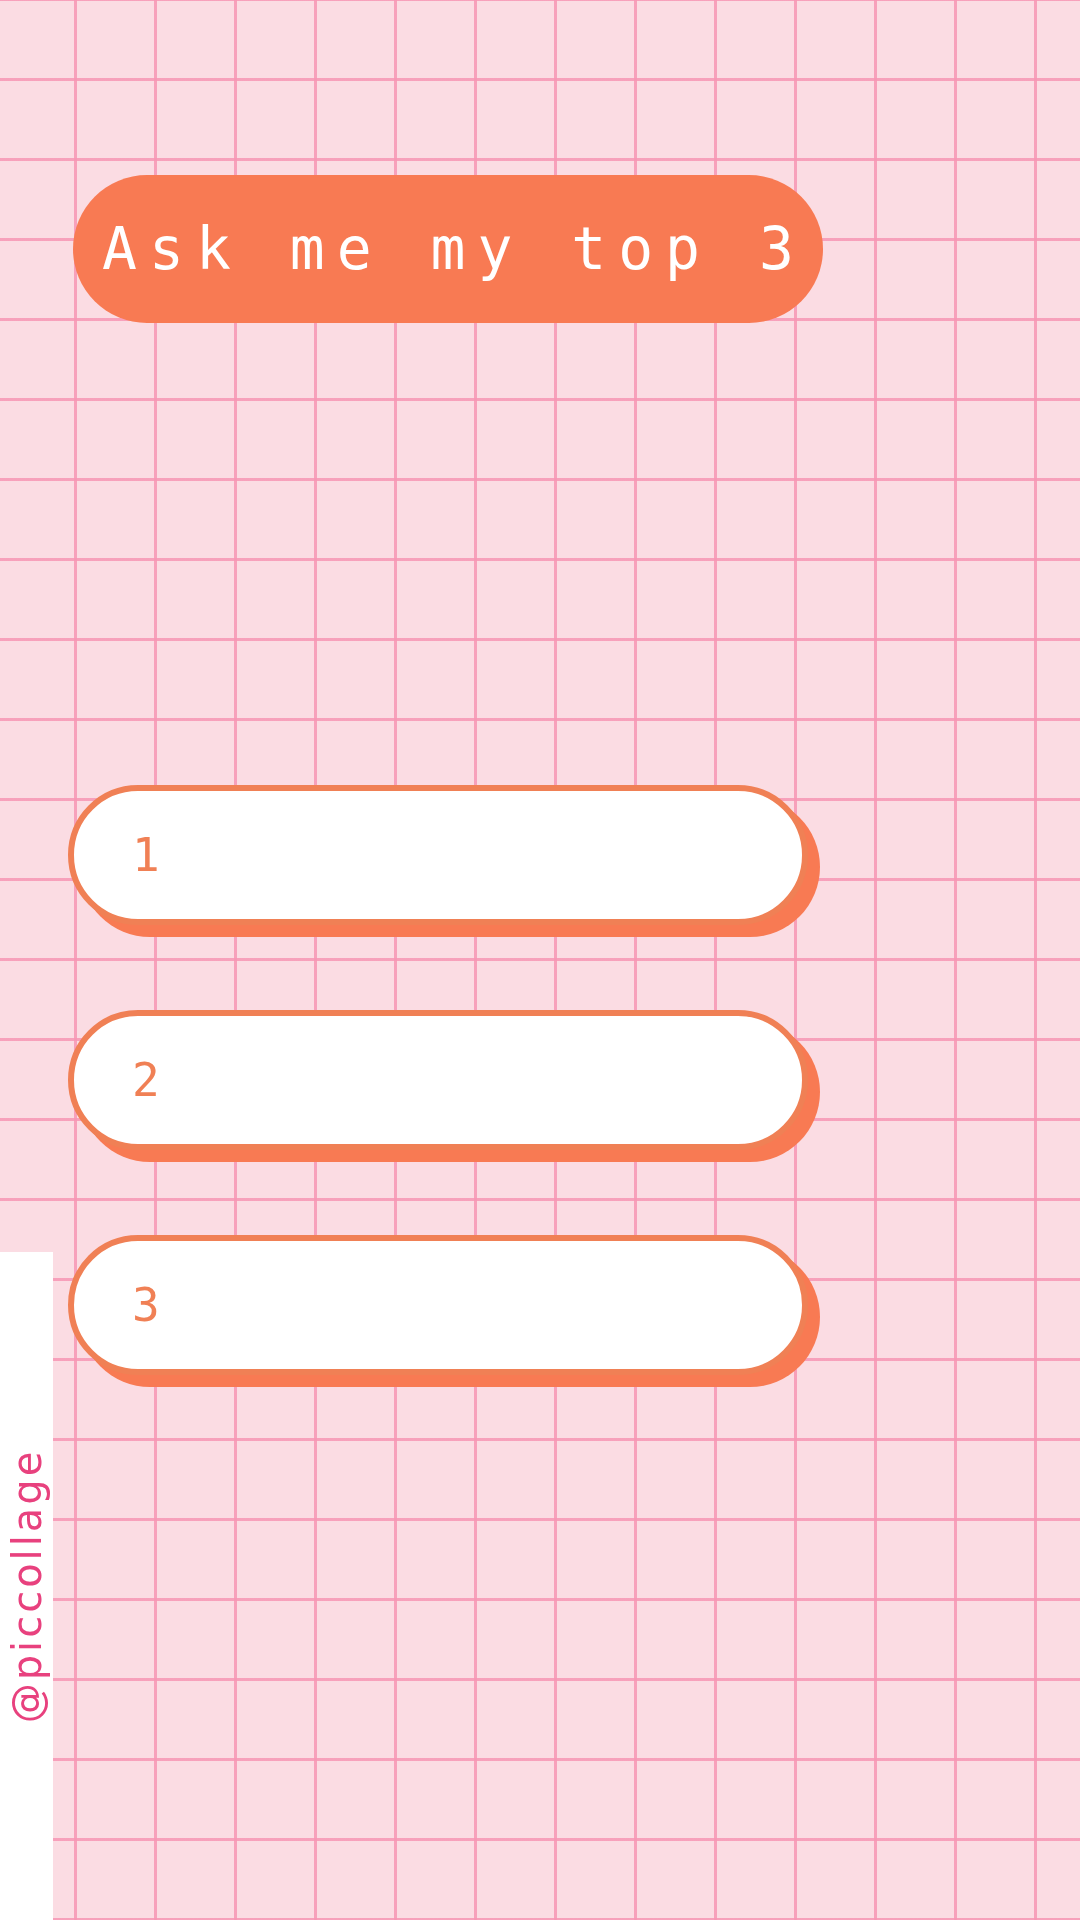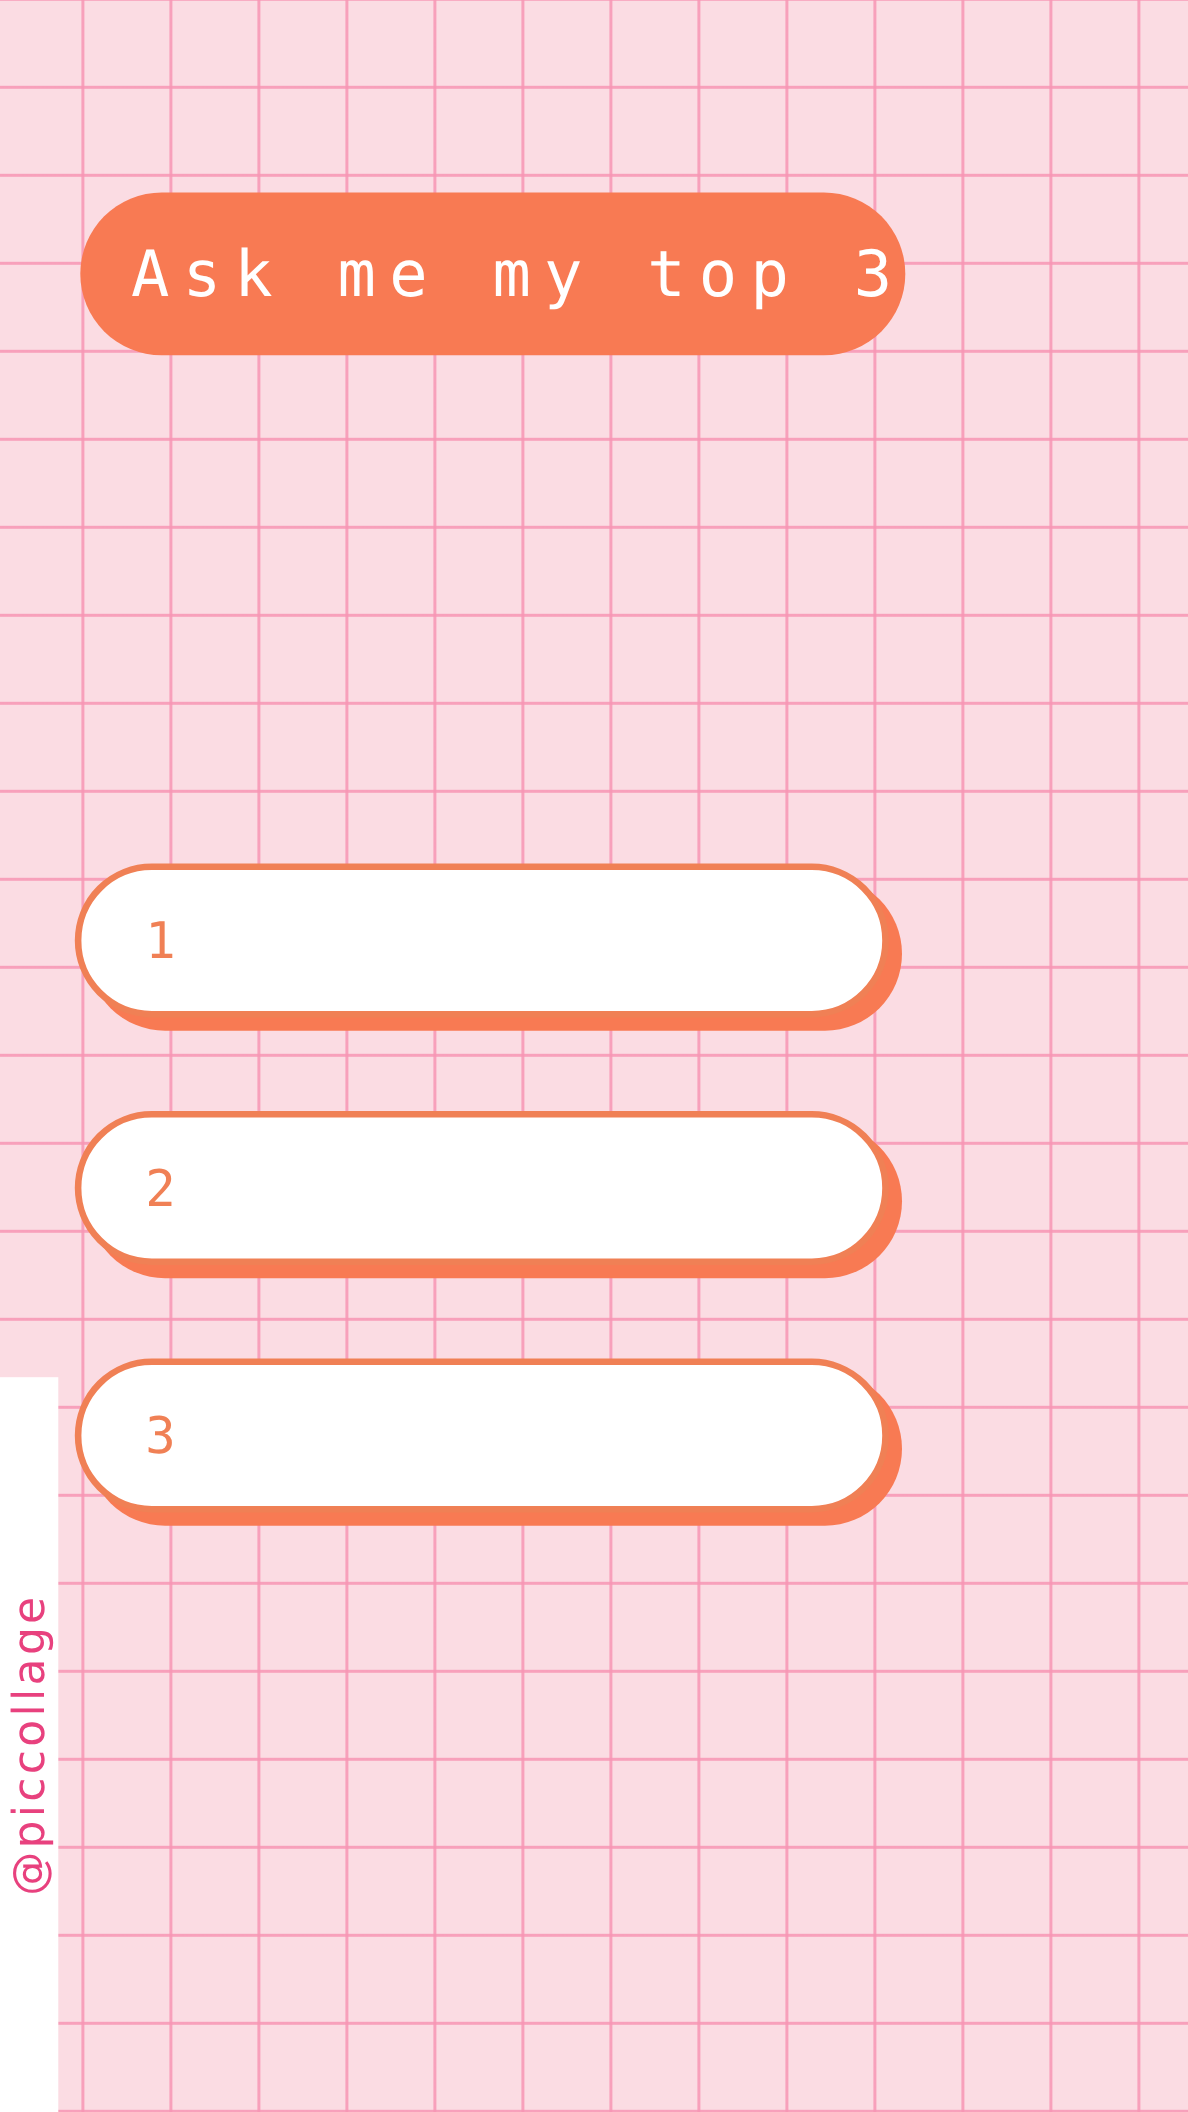--- a/index.html
+++ b/index.html
@@ -36,21 +36,21 @@
   #banner {
     position:absolute;
     left:73px;
     top:175px;
     width:750px;
     height:148px;
     background:#F87A53;
     border-radius:74px;
     display:flex;
     align-items:center;
-    justify-content:flex-end;
+    justify-content:center;
   }
   #banner-text {
     color:#FFFFFF;
     font-family:"DejaVu Sans Mono", monospace;
     font-size:58px;
     font-weight:400;
     letter-spacing:12px;
     text-indent:12px;
     white-space:nowrap;
     line-height:1;

